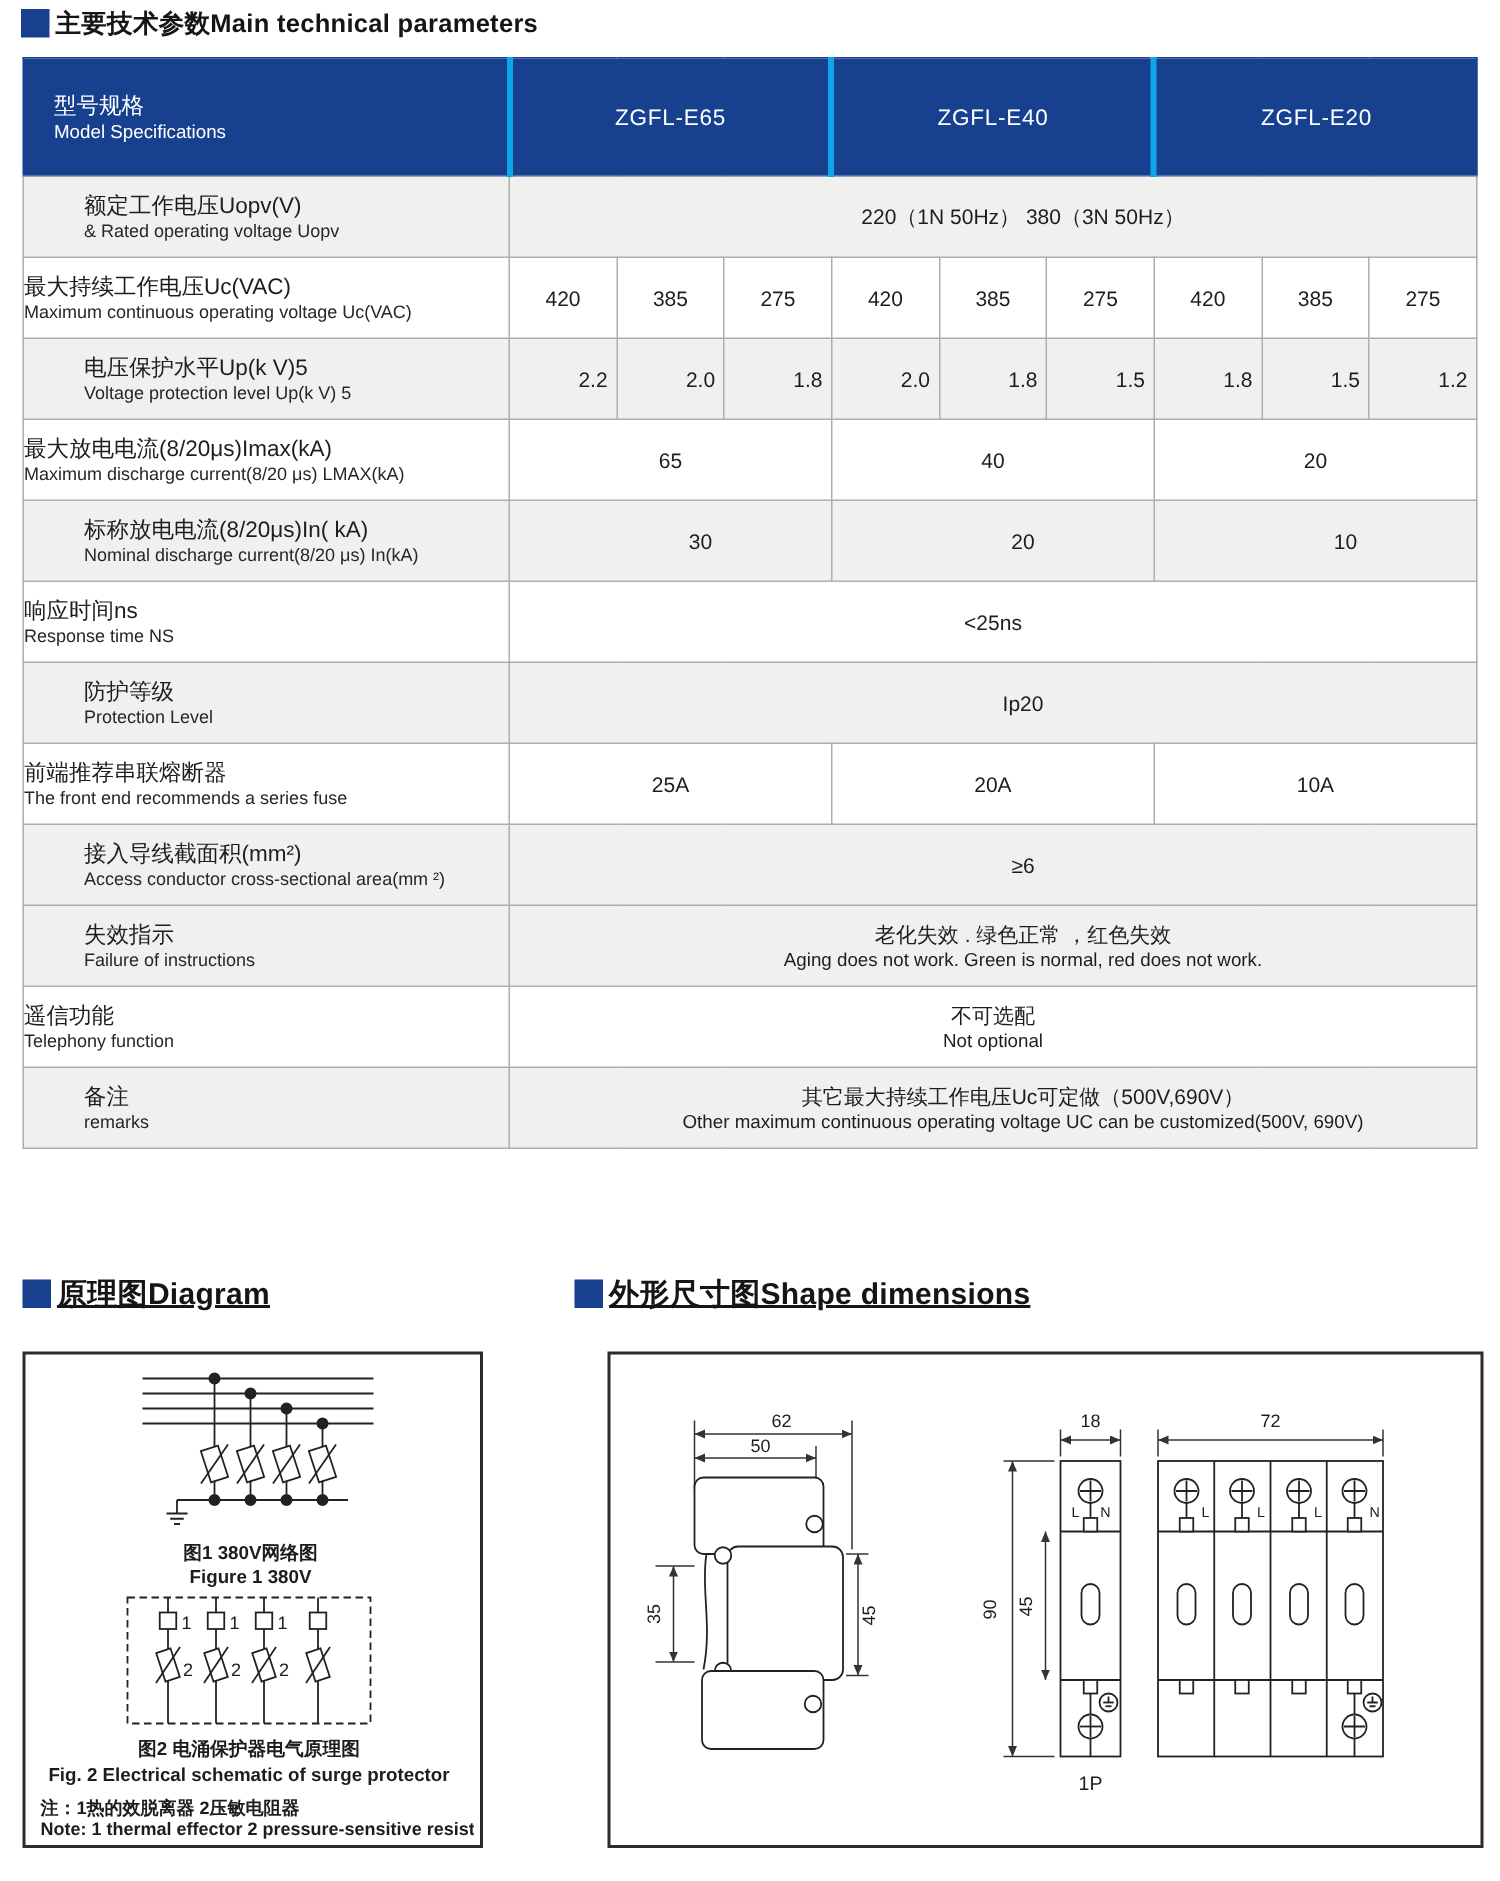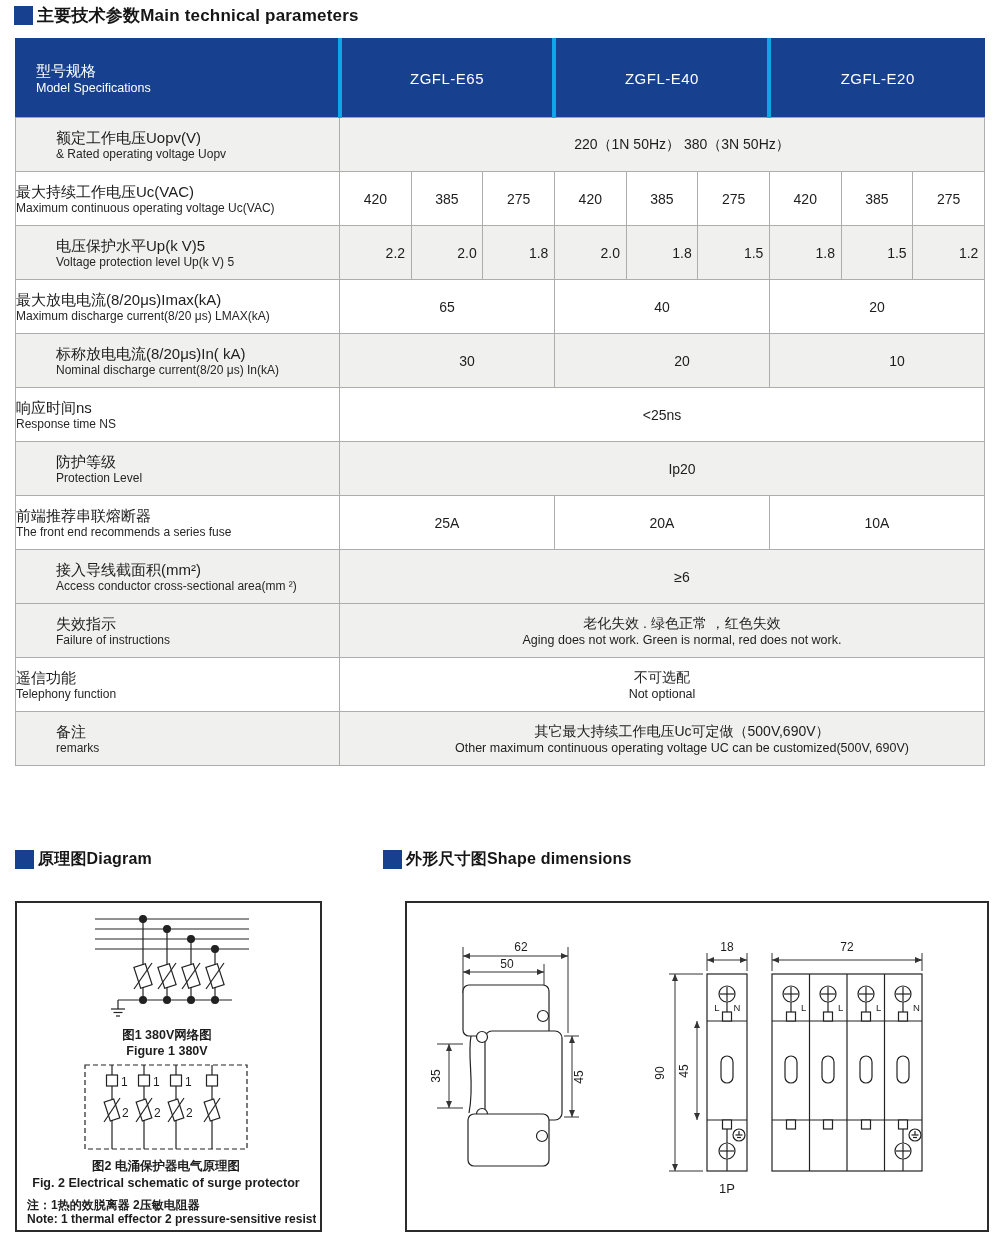--- a/index.html
+++ b/index.html
@@ -3,21 +3,21 @@
 <meta charset="utf-8">
 <style>
   html,body{margin:0;padding:0;background:#ffffff;}
   body{font-family:"Liberation Sans","DejaVu Sans",sans-serif;color:#1d1d1d;}
   .page{position:relative;width:1000px;height:1254px;background:#fff;overflow:hidden;}
 
   
   .sec-title{position:absolute;display:flex;align-items:center;gap:4px;}
   .sq{width:19px;height:19px;background:#17418f;flex:0 0 auto;}
   .sec-title .txt{font-size:17px;font-weight:700;color:#151515;letter-spacing:.2px;}
-  .sec-title.small .txt{font-size:16px;}
+  .sec-title.small .txt{font-size:20px;text-decoration:underline;}
 
   
   .spec-table-wrap{position:absolute;left:15px;top:38px;width:970px;border-radius:27px;}
   table.spec{border-collapse:collapse;table-layout:fixed;width:970px;}
   table.spec td,table.spec th{border:1px solid #adadad;padding:0;}
   tr.hdr{height:79px;}
   tr.hdr th{background:#17418f;color:#fff;font-weight:400;border:1px solid #17418f;border-bottom:1px solid #9aa3b8;}
   tr.hdr th.model{border-left:4px solid #0ea5e9;font-size:15px;letter-spacing:.5px;text-align:center;}
   tr.hdr th.lblh{text-align:left;padding-left:20px;}
   tr.hdr .zh{font-size:15px;line-height:19px;}

